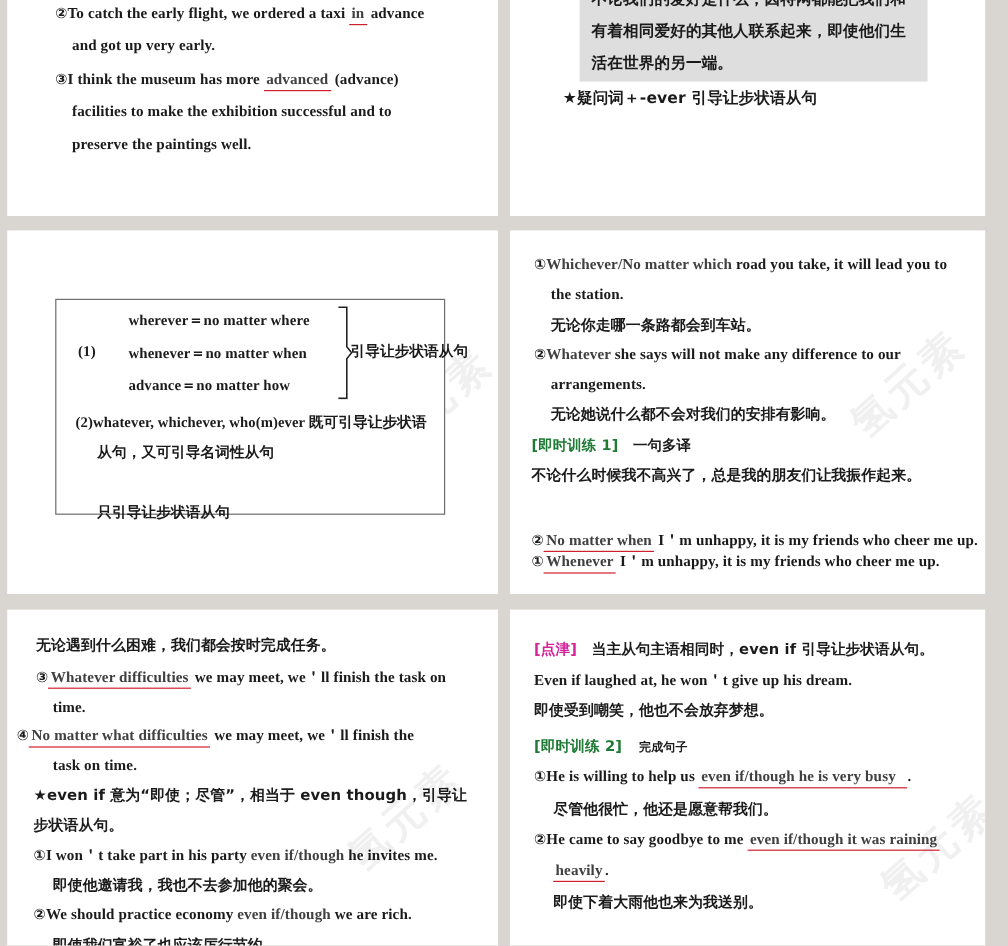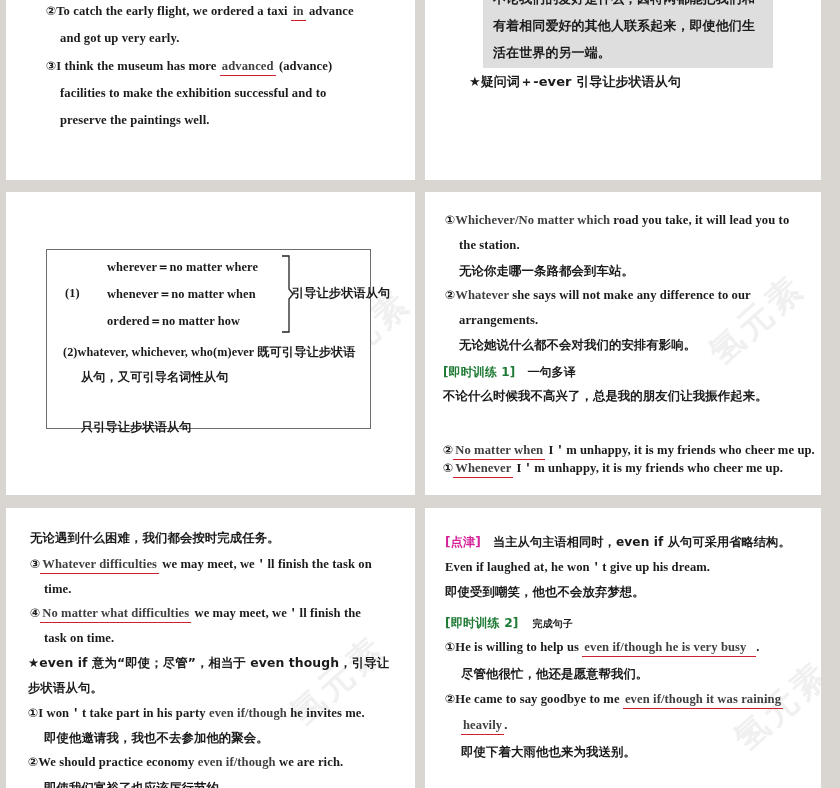--- a/index.html
+++ b/index.html
@@ -114,21 +114,21 @@
   <div class="panel" id="panel-ml">
     <div class="inner">
       <div class="wmark" style="left:300px; top:120px;">氢元素</div>
 
       <div class="rulebox" style="left:40px; top:57px; width:325px; height:180px;">
         <div style="position:relative; width:100%; height:100%;">
           <div class="line en" style="left:18px; top:36px; font-size:12.4px;">(1)</div>
 
           <div class="line en" style="left:60px; top:9px; font-size:12.4px;">wherever＝no matter where</div>
           <div class="line en" style="left:60px; top:36px; font-size:12.4px;">whenever＝no matter when</div>
-          <div class="line en" style="left:60px; top:63px; font-size:12.4px;">ordered＝no matter how</div>
+          <div class="line en" style="left:60px; top:63px; font-size:12.4px;">advance＝no matter how</div>
 
           <svg style="position:absolute; left:233px; top:5px;" width="14" height="78">
             <path d="M2,1 L9,1 L9,34 L13,39 L9,44 L9,77 L2,77" fill="none" stroke="#222" stroke-width="1.3"></path>
           </svg>
 
           <div class="line cn" style="left:245px; top:35px; font-size:12.2px;">引导让步状语从句</div>
 
           <div class="line en" style="left:16px; top:94px; font-size:12.2px;">(2)whatever, whichever, who(m)ever 既可引导让步状语</div>
           <div class="line cn" style="left:34px; top:119px; font-size:12.2px;">从句，又可引导名词性从句</div>
           <div class="line cn" style="left:34px; top:169px; font-size:12.2px;">只引导让步状语从句</div>
@@ -178,21 +178,21 @@
       <div class="wmark" style="left:275px; top:150px;">氢元素</div>
 
       <div class="line cn" style="left:24px; top:22px;">无论遇到什么困难，我们都会按时完成任务。</div>
 
       <div class="line en" style="left:24px; top:48px;">
         <span class="circnum">③</span><span class="uline red">Whatever difficulties</span>
         <span>we may meet, we＇ll finish the task on</span>
       </div>
       <div class="line en" style="left:38px; top:74px;">time.</div>
 
-      <div class="line en" style="left:24px; top:97px;">
+      <div class="line en" style="left:8px; top:97px;">
         <span class="circnum">④</span><span class="uline red">No matter what difficulties</span>
         <span>we may meet, we＇ll finish the</span>
       </div>
       <div class="line en" style="left:38px; top:123px;">task on time.</div>
 
       <div class="line cn" style="left:22px; top:147px;">★even if 意为“即使；尽管”，相当于 even though，引导让</div>
       <div class="line cn" style="left:22px; top:172px;">步状语从句。</div>
 
       <div class="line en" style="left:22px; top:197px;">
         <span class="circnum">①</span><span>I won＇t take part in his party</span>
@@ -209,21 +209,21 @@
       <div class="line cn" style="left:38px; top:272px;">即使我们富裕了也应该厉行节约。</div>
     </div>
   </div>
 
   <div class="panel" id="panel-br">
     <div class="inner">
       <div class="wmark" style="left:300px; top:175px;">氢元素</div>
 
       <div class="line" style="left:20px; top:24px;">
         <span class="cn magenta" style="font-size:12.2px;">[点津]</span>
-        <span class="cn" style="font-size:12.2px; margin-left:8px;">当主从句主语相同时，even if 从句可采用省略结构。</span>
+        <span class="cn" style="font-size:12.2px; margin-left:8px;">当主从句主语相同时，even if 引导让步状语从句。</span>
       </div>
 
       <div class="line en" style="left:20px; top:51px;">Even if laughed at, he won＇t give up his dream.</div>
       <div class="line cn" style="left:20px; top:76px;">即使受到嘲笑，他也不会放弃梦想。</div>
 
       <div class="line" style="left:20px; top:105px;">
         <span class="cn green" style="font-size:12.2px;">[即时训练 2]</span>
         <span class="cn" style="font-size:10px; margin-left:10px;">完成句子</span>
       </div>
 

